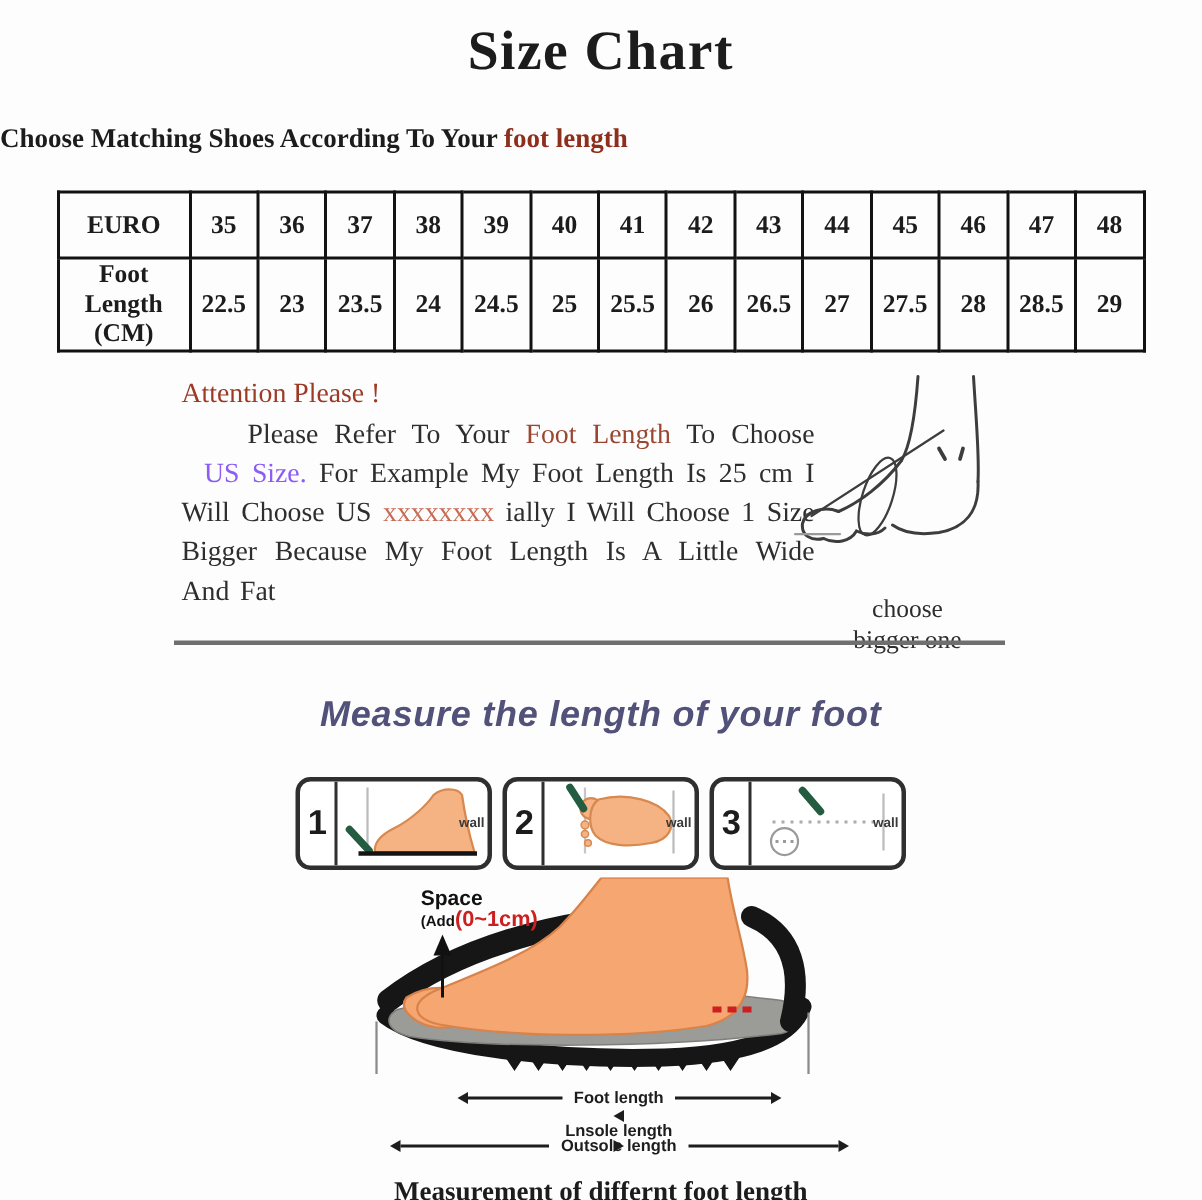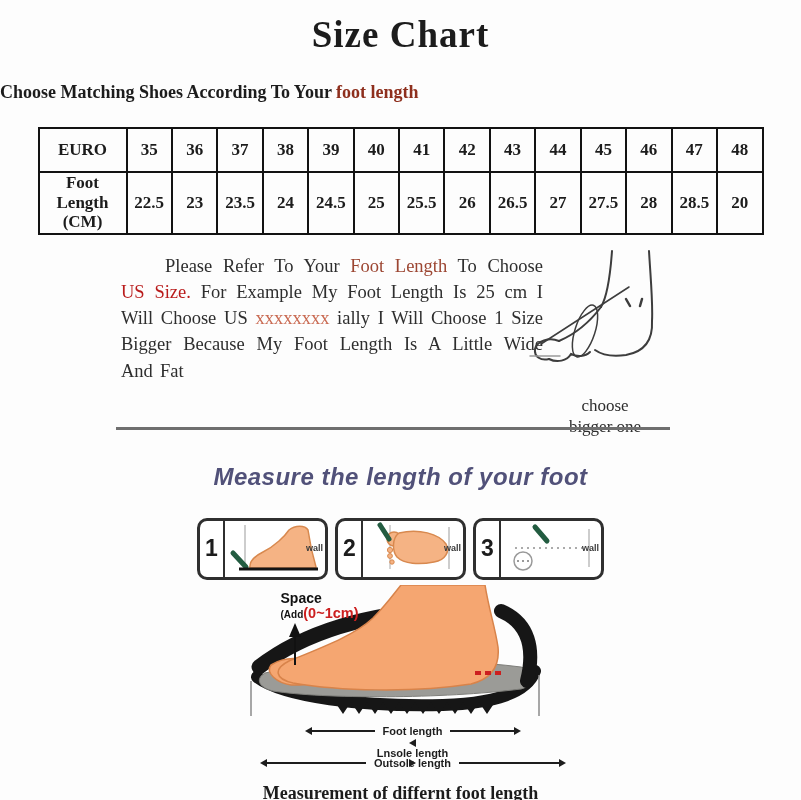--- a/index.html
+++ b/index.html
@@ -18,21 +18,21 @@
   table.size-table col.label-col { width: 88px; }
   tr.row-euro td { height: 44px; }
   tr.row-foot td { height: 62px; }
   td.row-label { font-size: 16px; line-height: 1.15; white-space: pre-line; }
 
   .attention-wrap { position: relative; height: 196px; margin-top: 14px; }
   .att-text { position: absolute; left: 121px; top: 4px; width: 422px; font-size: 18.5px; color: #2e2e2e; }
   .att-heading { color: #9c3a26; margin-bottom: 3px; }
   .att-para { text-align: justify; text-indent: 44px; line-height: 1.42; word-spacing: 2.5px; }
   .seg-fl { color: #9c4632; }
-  .seg-us { color: #b91c1c; }
+  .seg-us { color: #8b5cf6; margin-left: 15px; }
   .seg-xxx { color: #c96a52; }
   .foot-sketch { position: absolute; left: 528px; top: 0; }
   .choose-note { position: absolute; left: 538px; top: 146px; width: 134px; text-align: center;
     font-size: 17px; line-height: 1.25; color: #2e2e2e; }
   .divider { position: absolute; left: 116px; top: 178px; width: 554px;
     border-top: 3px solid #6f6f6f; }
 
   .measure-heading { text-align: center; margin-top: 18px; font-family: "Liberation Sans", sans-serif;
     font-size: 24px; font-weight: bold; font-style: italic; color: #515179; letter-spacing: 0.5px; }
 
@@ -119,27 +119,28 @@
     <td>24</td>
     <td>24.5</td>
     <td>25</td>
     <td>25.5</td>
     <td>26</td>
     <td>26.5</td>
     <td>27</td>
     <td>27.5</td>
     <td>28</td>
     <td>28.5</td>
-    <td>20</td>
+    <td>29</td>
   </tr>
 </tbody>
   </table>
 
 <div class="attention-wrap">
   <div class="att-text">
+    <div class="att-heading">Attention Please !</div>
     <div class="att-para">
       <span>Please Refer To Your </span><span class="seg-fl">Foot Length</span><span> To Choose </span><span class="seg-us">US Size.</span><span> For Example My Foot Length Is 25 cm I Will Choose US </span><span class="seg-xxx">xxxxxxxx</span><span> ially I Will Choose 1 Size Bigger Because My Foot Length Is A Little Wide And Fat</span>
     </div>
   </div>
 
   <svg class="foot-sketch" width="148" height="150" viewBox="0 0 148 150" fill="none" stroke="#3d3d3d" stroke-width="2" stroke-linecap="round">
     <path d="M121,2 C123,35 125,55 124,72"></path>
     <path d="M124,72 C125,92 115,103 98,106 C84,108 74,106 67,101"></path>
     <path d="M84,2 C82,30 79,48 73,58"></path>
     <path d="M73,58 C61,74 45,86 31,92"></path>

